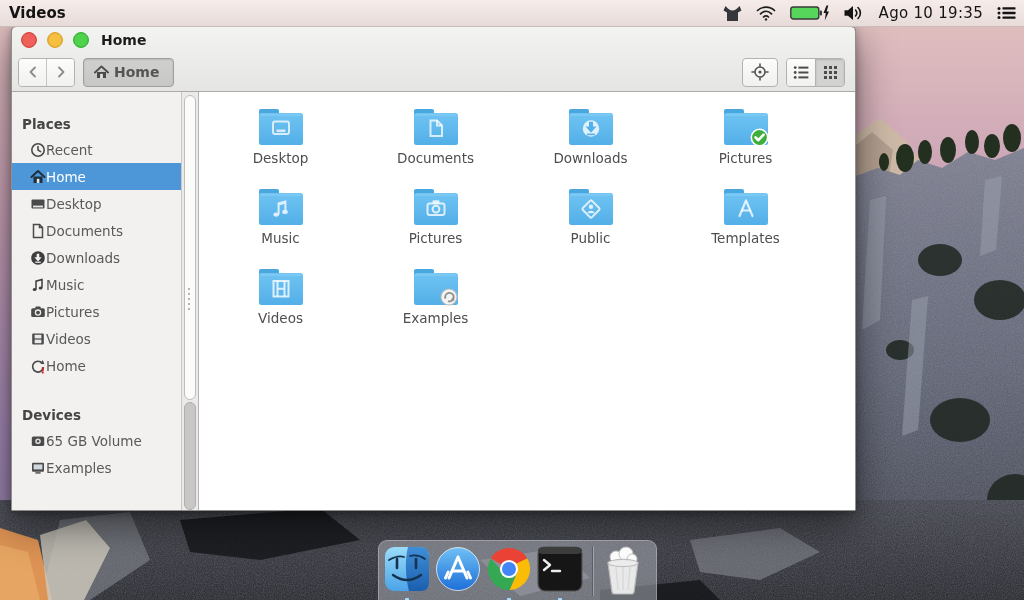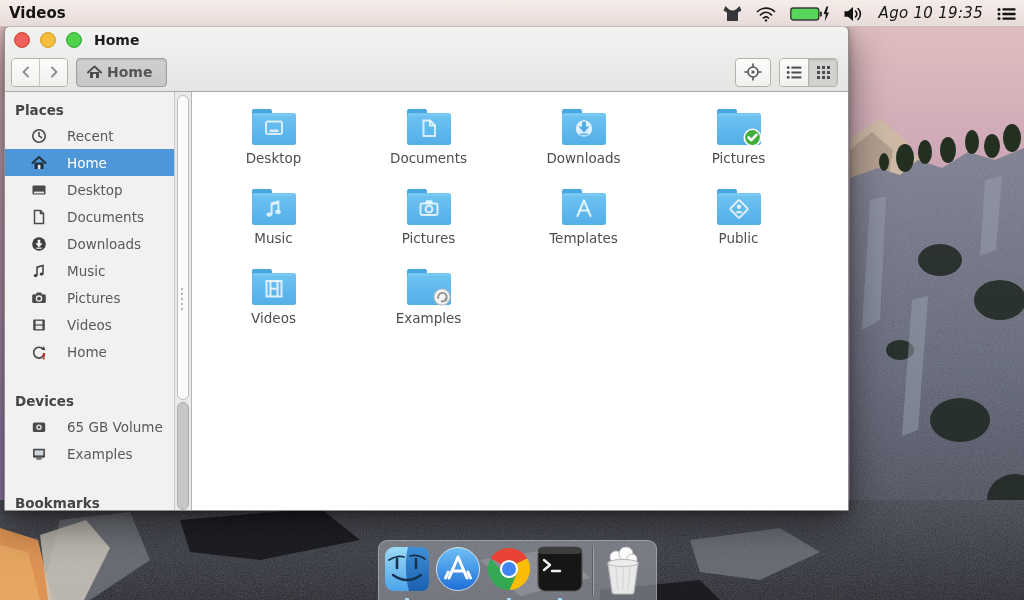--- a/index.html
+++ b/index.html
@@ -8,25 +8,25 @@
        -webkit-font-smoothing:antialiased;background:#444;}
   .abs{position:absolute;}
   
   #wallpaper{left:0;top:0;width:1024px;height:600px;z-index:0;}
   
   #menubar{left:0;top:0;width:1024px;height:26px;z-index:50;
     background:linear-gradient(180deg,rgba(246,238,235,.96),rgba(233,222,219,.94));
     border-bottom:1px solid rgba(120,100,100,.35);
     display:flex;align-items:center;color:#141414;}
   #mb-app{font-weight:bold;font-size:15px;margin-left:9px;}
-  #mb-right{margin-left:auto;display:flex;align-items:flex-end;gap:14px;margin-right:8px;font-style:italic;}
+  #mb-right{margin-left:auto;display:flex;align-items:center;gap:14px;margin-right:8px;}
   #mb-clock{font-size:15px;letter-spacing:.3px;}
   .mbicon{display:flex;align-items:center;}
   
-  #win{left:4px;top:26px;width:843px;height:483px;z-index:10;
+  #win{left:11px;top:26px;width:843px;height:483px;z-index:10;
     background:#000000;border:1px solid #8f8f8d;border-radius:5px 5px 1px 1px;
     box-shadow:0 14px 38px rgba(0,0,0,.5),0 2px 8px rgba(0,0,0,.3);
     display:flex;flex-direction:column;overflow:hidden;}
   #titlebar{height:26px;flex:0 0 auto;display:flex;align-items:center;
     background:linear-gradient(#f3f3f1,#ededeb);position:relative;}
   .tl{width:14px;height:14px;border-radius:50%;margin-left:10px;box-shadow:inset 0 0 1px rgba(0,0,0,.35);}
   .tl:first-child{margin-left:9px;}
   #win-title{font-weight:bold;font-size:14px;color:#1c1c1c;margin-left:12px;}
   #toolbar{height:38px;flex:0 0 auto;display:flex;align-items:center;
     background:linear-gradient(#ededeb,#e5e5e3);border-bottom:1px solid #a9a9a7;position:relative;}
@@ -43,23 +43,23 @@
   #tb-right{margin-left:auto;display:flex;align-items:center;margin-right:10px;gap:8px;}
   #locate-btn{width:34px;border-radius:4px;}
   #viewgroup{display:flex;border:1px solid #b2b2af;border-radius:4px;overflow:hidden;height:27px;}
   #viewgroup .half{width:28px;display:flex;align-items:center;justify-content:center;background:linear-gradient(#fcfcfb,#f1f1ef);}
   #viewgroup .half + .half{border-left:1px solid #b2b2af;}
   #viewgroup .half.active{background:#d2d2d0;box-shadow:inset 0 1px 2px rgba(0,0,0,.15);}
   
   #winbody{flex:1;display:flex;min-height:0;}
   #sidebar{width:169px;flex:0 0 auto;background:#f2f1f0;overflow:hidden;position:relative;}
   .shead{font-weight:bold;font-size:13.5px;color:#454545;padding-left:10px;height:24px;line-height:24px;}
-  .shead.first{margin-top:6px;}
+  .shead.first{margin-top:20px;}
   .shead.later{margin-top:24px;}
-  .srow{height:27px;display:flex;align-items:center;padding-left:26px;gap:20px;position:relative;
+  .srow{height:27px;display:flex;align-items:center;padding-left:18px;gap:0;position:relative;
         font-size:13.5px;color:#595959;}
   .srow.sel{background:#4d96d7;color:#fff;}
   .sic{width:16px;height:16px;flex:0 0 auto;display:flex;}
   .eject{position:absolute;right:8px;top:5px;width:16px;height:16px;}
   #scrollstrip{width:16px;flex:0 0 auto;background:#eceae9;border-left:1px solid #c9c7c5;
     border-right:1px solid #b7b5b3;position:relative;}
   #sb-handle-top{position:absolute;left:2px;top:3px;width:10px;height:303px;background:#fbfbfa;
     border:1px solid #bfbdbb;border-radius:6px;}
   #sb-handle-bot{position:absolute;left:2px;top:310px;width:10px;height:106px;background:#c9c7c5;
     border:1px solid #b1afad;border-radius:6px;}
@@ -471,36 +471,36 @@
                 <circle cx="24" cy="22.2" r="3.4"></circle>
               </g>
             <rect x="20.5" y="13.2" width="7" height="3.4" rx="1.2" fill="#fff" opacity=".78"></rect>
             </svg>
           <div class="flabel">Pictures</div>
         </div>
 
         <div class="fcell">
           <svg width="48" height="40" viewBox="0 0 48 40">
               <use href="#fbase"></use>
+            <rect x="17.5" y="15.5" width="13" height="13" rx="1.5" transform="rotate(45 24 22)" fill="none" stroke="#fff" stroke-opacity=".78" stroke-width="2"></rect>
+            <circle cx="24" cy="19.8" r="2.2" fill="#fff" opacity=".8"></circle>
+            <path d="M20.4,26.2 C20.4,22.8 27.6,22.8 27.6,26.2 Z" fill="#fff" opacity=".8"></path>
+            </svg>
+          <div class="flabel">Public</div>
+        </div>
+
+        <div class="fcell">
+          <svg width="48" height="40" viewBox="0 0 48 40">
+              <use href="#fbase"></use>
             <g stroke="#fff" stroke-opacity=".78" fill="none" stroke-width="2.2" stroke-linecap="round" stroke-linejoin="round">
               <path d="M17.5,29 L24,13.5 L30.5,29"></path>
                 <path d="M20,23.5 H28"></path>
               </g>
             </svg>
           <div class="flabel">Templates</div>
-        </div>
-
-        <div class="fcell">
-          <svg width="48" height="40" viewBox="0 0 48 40">
-              <use href="#fbase"></use>
-            <rect x="17.5" y="15.5" width="13" height="13" rx="1.5" transform="rotate(45 24 22)" fill="none" stroke="#fff" stroke-opacity=".78" stroke-width="2"></rect>
-            <circle cx="24" cy="19.8" r="2.2" fill="#fff" opacity=".8"></circle>
-            <path d="M20.4,26.2 C20.4,22.8 27.6,22.8 27.6,26.2 Z" fill="#fff" opacity=".8"></path>
-            </svg>
-          <div class="flabel">Public</div>
         </div>
 
         <div class="fcell">
           <svg width="48" height="40" viewBox="0 0 48 40">
               <use href="#fbase"></use>
             <g stroke="#fff" stroke-opacity=".78" fill="none" stroke-width="2">
               <rect x="16.5" y="14" width="15" height="15.5"></rect>
                 <path d="M20.5,14 V29.5 M27.5,14 V29.5 M20.5,21.8 H27.5"></path>
               </g>
             </svg>

